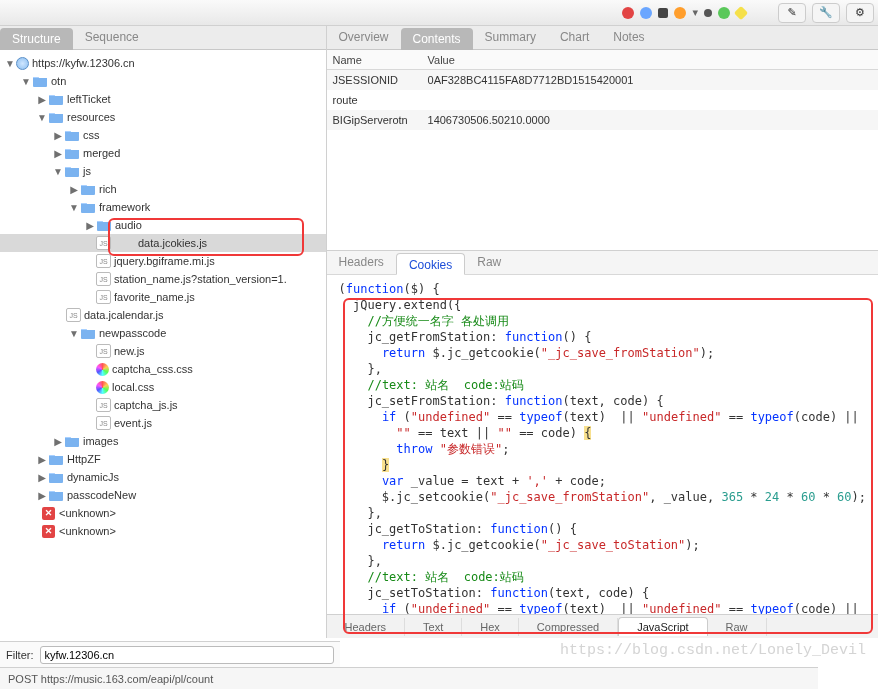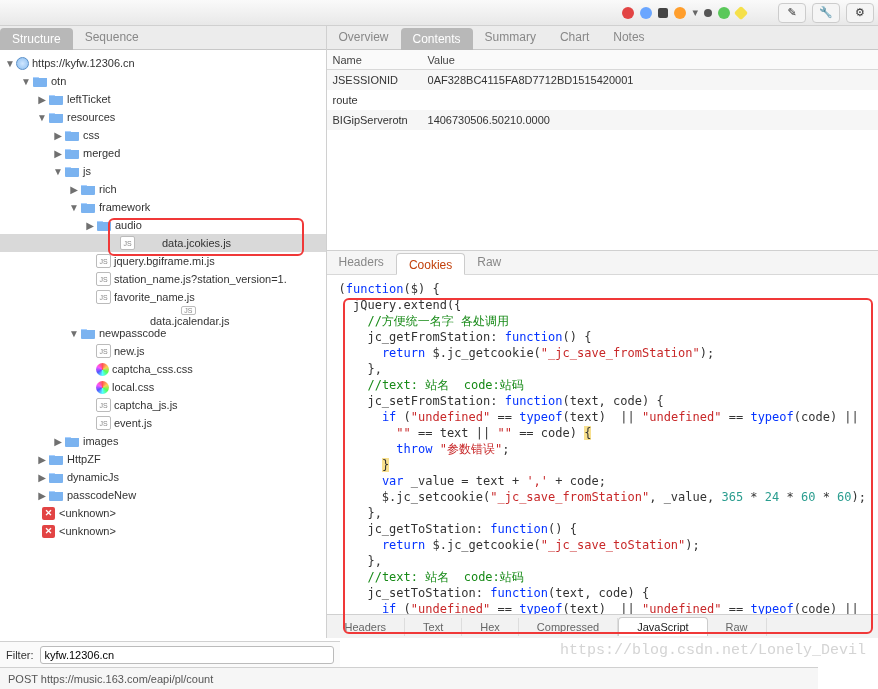--- a/index.html
+++ b/index.html
@@ -69,21 +69,21 @@
   line-height: 14px;
 }
 .tabs.secondary { background: #f5f5f5; border-bottom: 1px solid #d8d8d8; }
 .tabs .tab.active-white {
   background: #fff;
   border: 1px solid #ccc;
   border-bottom: 1px solid #fff;
   border-radius: 4px 4px 0 0;
   margin-top: 2px;
   height: 22px;
-  color: #c2410c;
+  color: #1d4ed8;
 }
 .tree {
   flex: 1;
   overflow: auto;
   padding-top: 4px;
 }
 .tree-row {
   display: flex;
   align-items: center;
   height: 18px;
@@ -339,41 +339,41 @@
         <div class="tree-row" style="padding-left: 84px;">
           <span class="disclosure">▶</span>
           <span class="icon folder-icon">
             <svg viewBox="0 0 14 11">
               <path fill="#7bb3f0" d="M0 1h5l1 1h8v8a1 1 0 0 1-1 1H1a1 1 0 0 1-1-1z"></path>
               <path fill="#a8d0ff" d="M0 1h5l1 1H0z"></path>
             </svg>
           </span>
           <span class="tree-label">audio</span>
         </div>
-        <div class="tree-row selected" style="padding-left: 84px; gap: 24px;">
+        <div class="tree-row selected" style="padding-left: 60px; gap: 24px;">
           <span class="disclosure"></span>
           <span class="file-icon">JS</span>
           <span class="tree-label">data.jcokies.js</span>
         </div>
         <div class="tree-row" style="padding-left: 84px; text-align: right;">
           <span class="disclosure"></span>
           <span class="file-icon">JS</span>
           <span class="tree-label">jquery.bgiframe.mi.js</span>
         </div>
         <div class="tree-row" style="padding-left: 84px;">
           <span class="disclosure"></span>
           <span class="file-icon">JS</span>
           <span class="tree-label">station_name.js?station_version=1.</span>
         </div>
         <div class="tree-row" style="padding-left: 84px;">
           <span class="disclosure"></span>
           <span class="file-icon">JS</span>
           <span class="tree-label">favorite_name.js</span>
         </div>
-        <div class="tree-row" style="padding-left: 54px; flex-direction: column;">
+        <div class="tree-row" style="padding-left: 54px;">
           <span class="disclosure"></span>
           <span class="file-icon">JS</span>
           <span class="tree-label">data.jcalendar.js</span>
         </div>
         <div class="tree-row" style="padding-left: 68px;">
           <span class="disclosure">▼</span>
           <span class="icon folder-icon">
             <svg viewBox="0 0 14 11">
               <path fill="#7bb3f0" d="M0 1h5l1 1h8v8a1 1 0 0 1-1 1H1a1 1 0 0 1-1-1z"></path>
               <path fill="#a8d0ff" d="M0 1h5l1 1H0z"></path>

